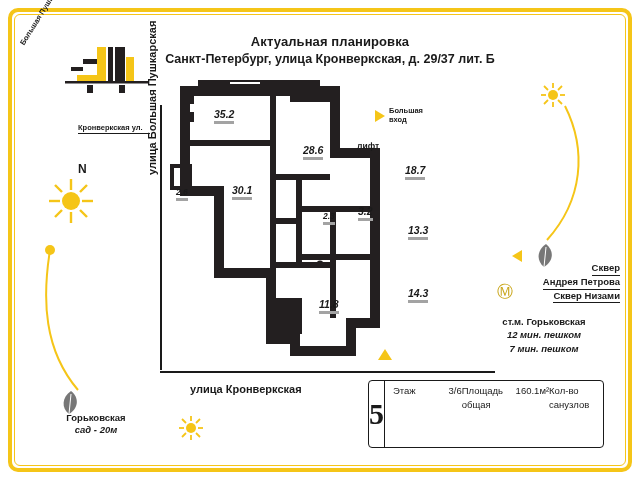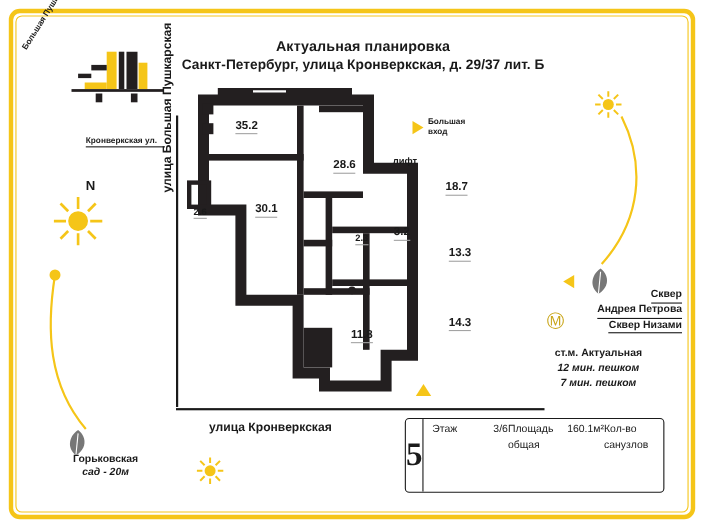--- a/index.html
+++ b/index.html
@@ -96,21 +96,21 @@
   .plan{
     position:absolute;left:170px;top:78px;width:300px;height:290px;
   }
   .plan svg{display:block;}
   .room-label{
     position:absolute;
     font-size:10.5px;font-weight:700;
     text-align:center;
     white-space:nowrap;
   }
-  .room-label .u{border-bottom:1px solid #a3a3a3;padding-bottom:1px;}
+  .room-label .u{border-bottom:3px solid #a3a3a3;padding-bottom:1px;font-style:italic;}
   .room-small{font-size:8.5px;font-weight:700;}
 
   .entrance{
     position:absolute;
     font-size:7.5px;font-weight:700;line-height:1.15;
     white-space:nowrap;
   }
   .tri{
     position:absolute;width:0;height:0;
   }
@@ -366,21 +366,21 @@
   </div>
 
   <div class="poi">
     <div><span class="u">Сквер</span></div>
     <div><span class="u">Андрея Петрова</span></div>
     <div><span class="u">Сквер Низами</span></div>
   </div>
 
   <div class="metro-m">Ⓜ</div>
   <div class="metro">
-    <div>ст.м. Актуальная</div>
+    <div>ст.м. Горьковская</div>
     <div class="ital">12 мин. пешком</div>
     <div class="ital">7 мин. пешком</div>
   </div>
 
   <div class="garden">
     <div>Горьковская</div>
     <div class="ital">сад - 20м</div>
   </div>
 
   <div class="info">

